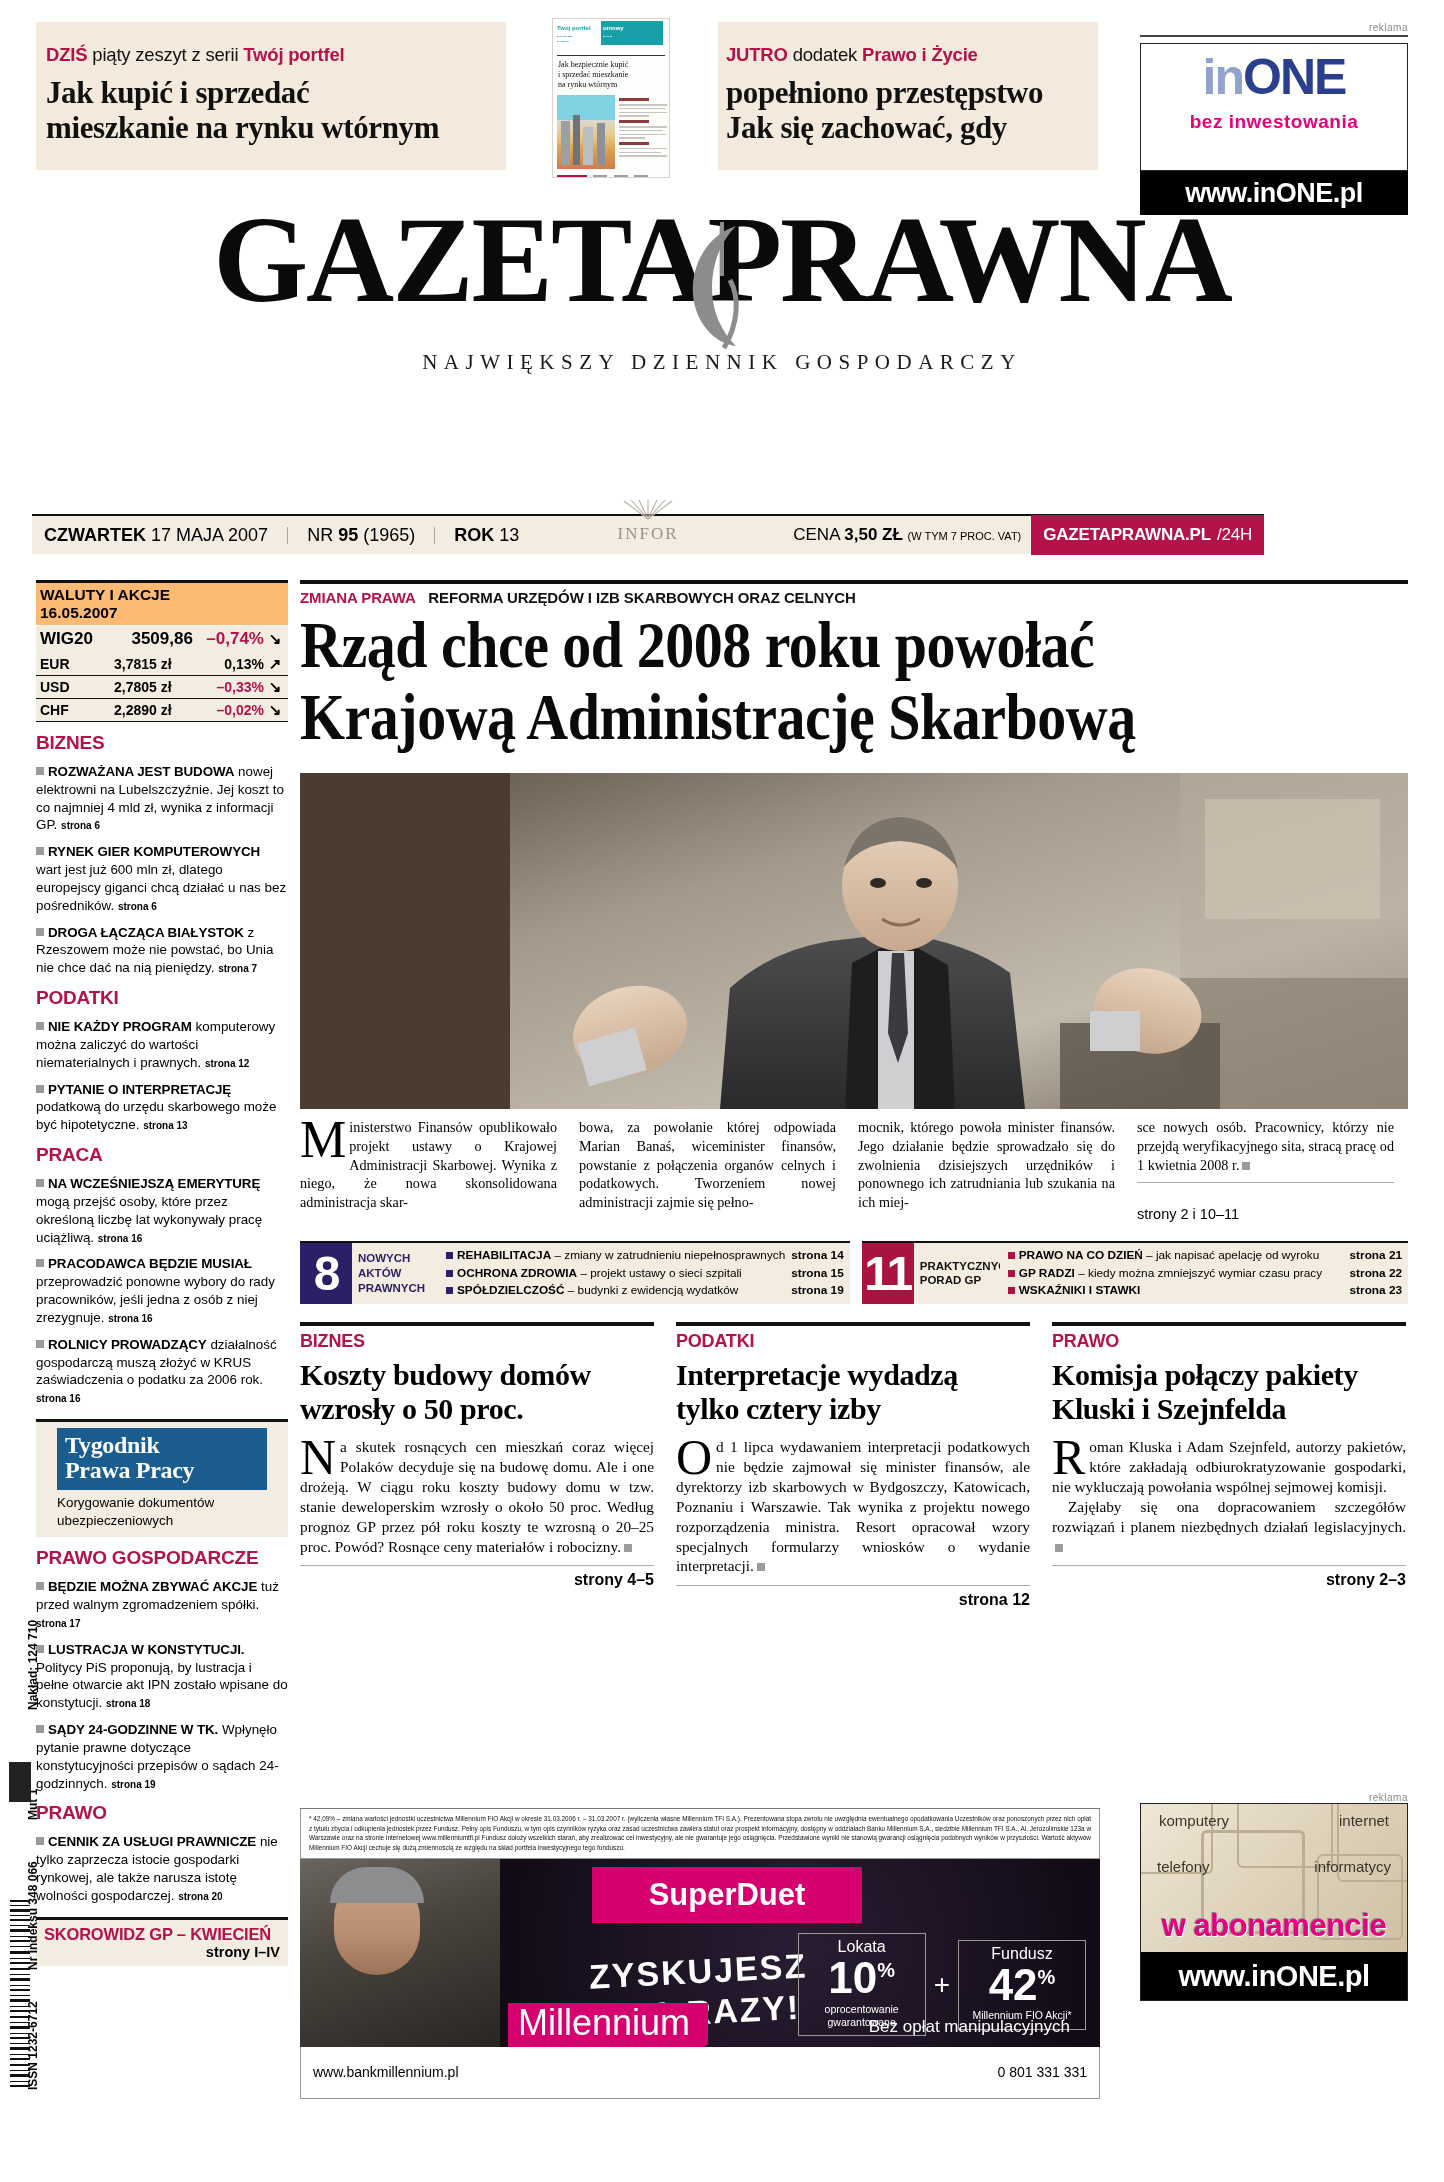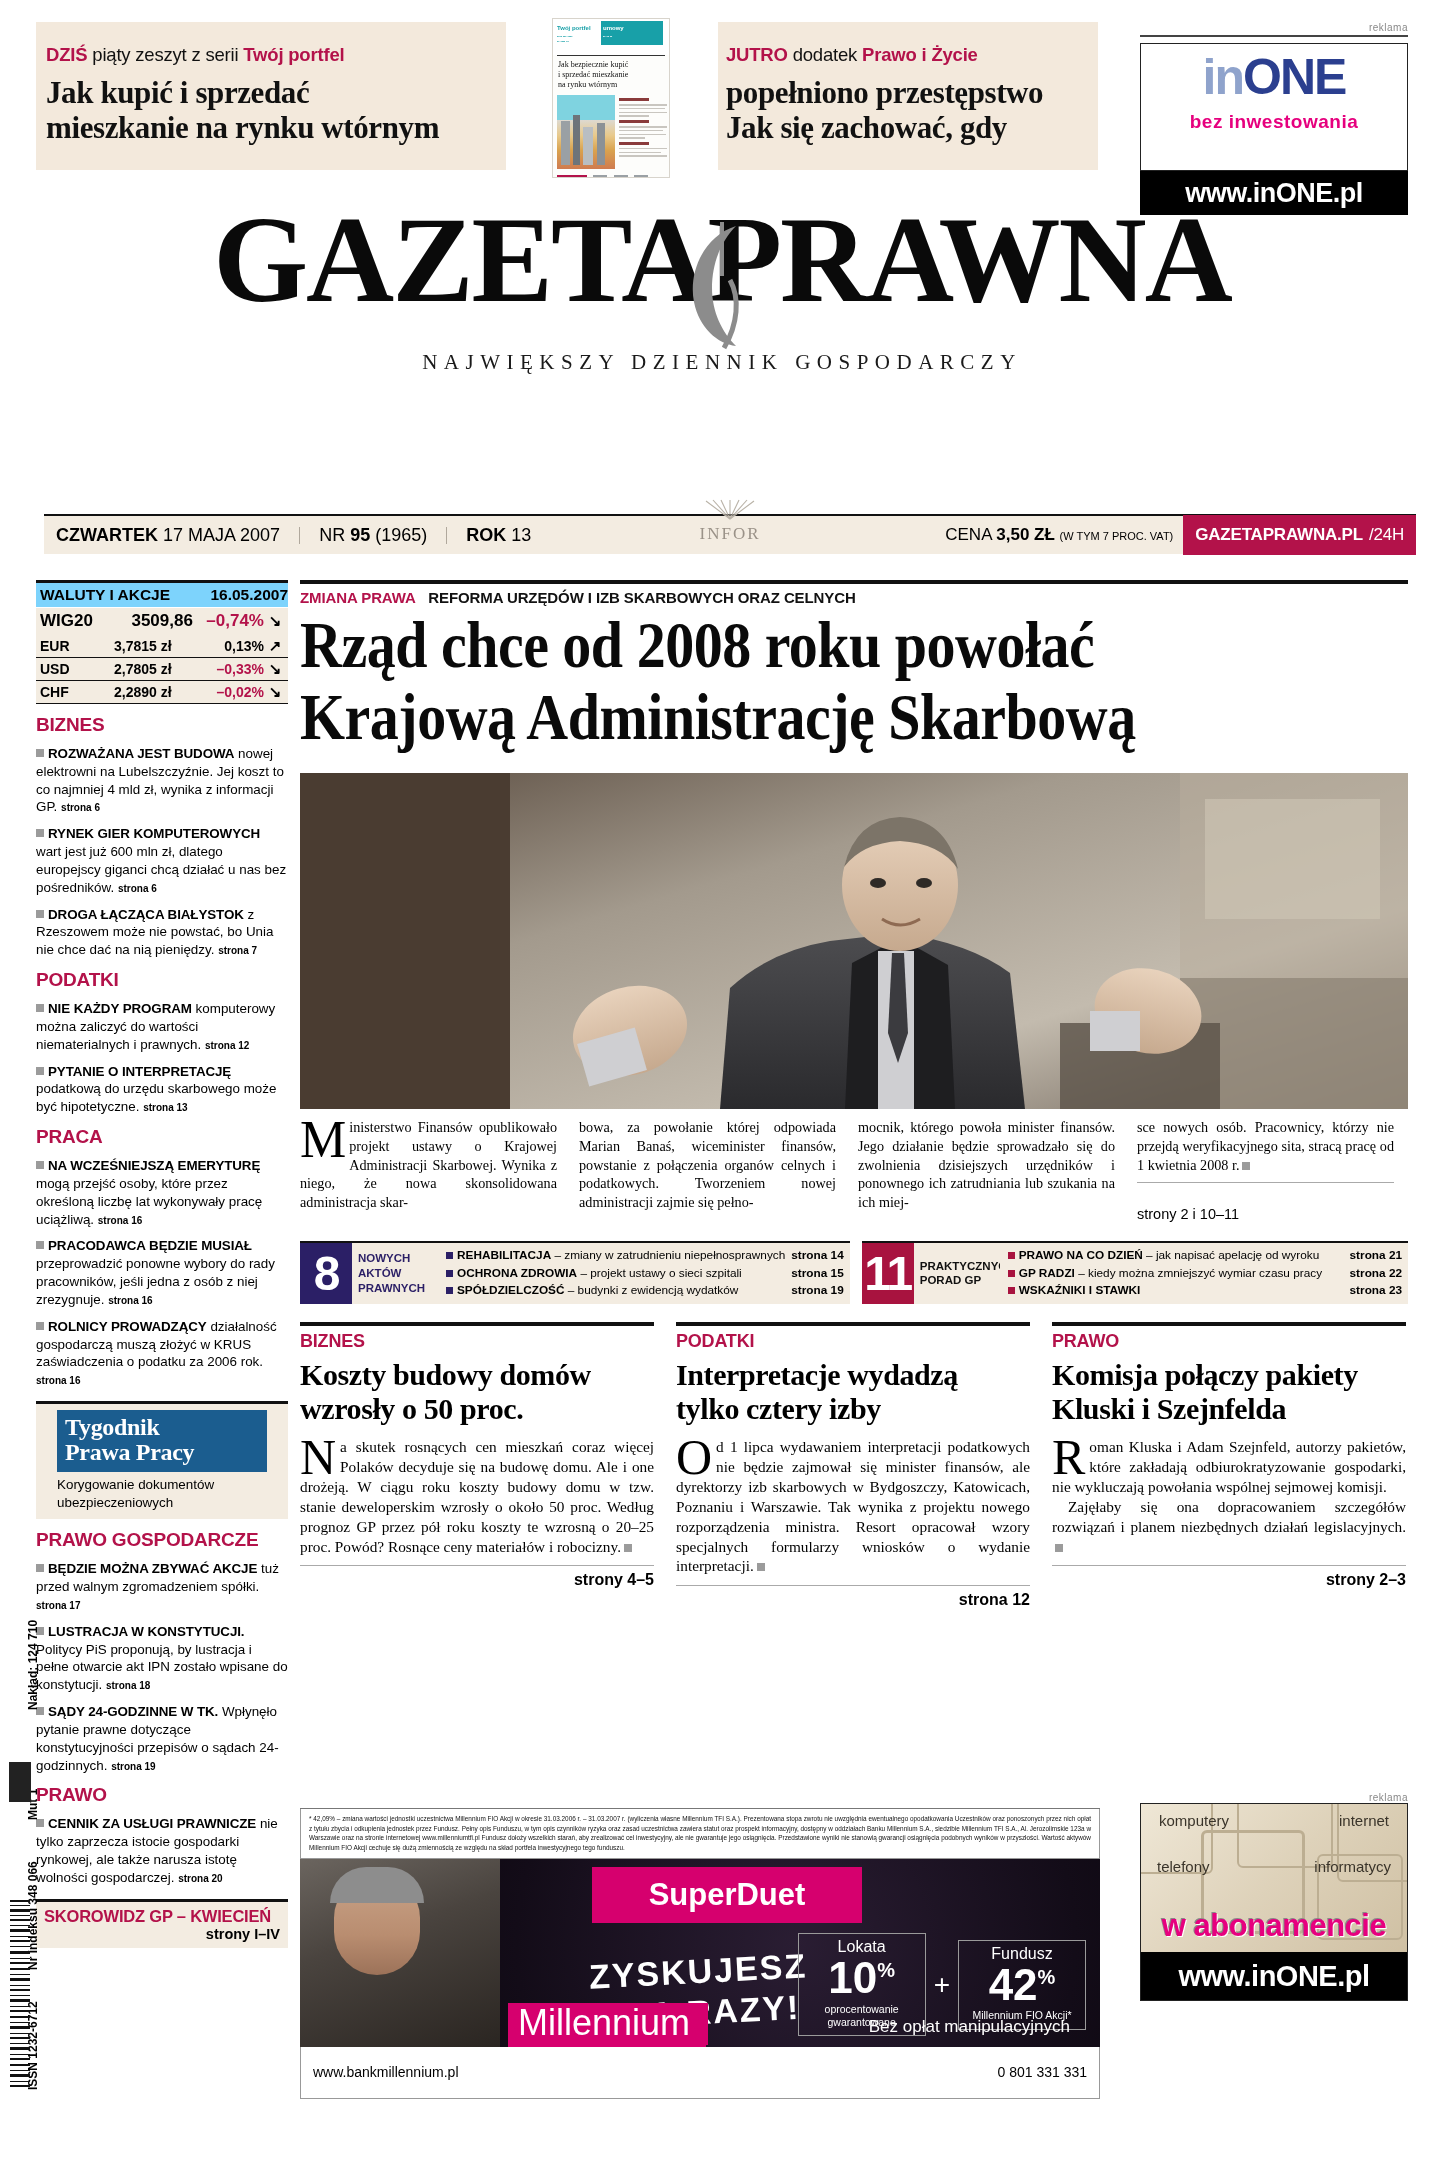--- a/index.html
+++ b/index.html
@@ -84,40 +84,40 @@
     position:absolute; left:50%; top:20px; margin-left:-44px;
     width:88px; height:130px; z-index:3;
   }
   .tagline {
     font-family:"Liberation Serif", serif; font-size:21px; letter-spacing:6.5px;
     color:#1a1a1a; padding-top:30px; font-weight:400;
   }
 
   
   .infobar {
-    position:absolute; left:44px; top:514px; width:1372px; height:40px;
+    position:absolute; left:32px; top:514px; width:1232px; height:40px;
     background:#f3ece1; border-top:2px solid #111; display:flex; align-items:center;
   }
   .infobar .left { padding-left:12px; font-size:18px; white-space:nowrap; }
   .infobar b { font-weight:700; }
   .sep { display:inline-block; width:1px; height:17px; background:#b0a89c; margin:0 14px; vertical-align:-3px; }
   .infor-logo { position:absolute; left:50%; margin-left:-66px; top:-18px; width:132px; text-align:center; }
   .infor-logo .fan { height:22px; }
   .infor-logo .nm { font-family:"Liberation Serif",serif; font-size:17px; letter-spacing:2px; color:#9a9288; }
   .infobar .right { margin-left:auto; display:flex; align-items:center;justify-content:center; }
   .price { font-size:17px; white-space:nowrap; padding-right:10px;}
   .price .small { font-size:11px; }
   .gpurl { background:#b3124a; color:#fff; height:40px; display:flex; align-items:center;
            padding:0 12px; font-size:17px; font-weight:700; letter-spacing:-0.2px;}
   .gpurl .h24 { font-weight:400; padding-left:6px; }
 
   
   .sidebar { position:absolute; left:36px; top:580px; width:252px; }
   .fx-rule-top { height:3px; background:#111; }
-  .fx-head { background:#7dd3fc; display:flex; justify-content:space-between; padding:3px 0 3px 4px; font-size:15.5px; font-weight:700;}
+  .fx-head { background:#fdba74; display:flex; justify-content:space-between; padding:3px 16px 3px 4px; font-size:15.5px; font-weight:700;flex-direction:column;}
   .fx-wig { background:#f3ece1; display:flex; align-items:center; padding:3px 6px 4px 4px; font-size:17px; font-weight:700; border-top:1px solid #fff;}
   .fx-wig .w-n { width:78px; }
   .fx-wig .w-v { flex:1; text-align:center; }
   .fx-wig .w-c { color:#b3124a; padding-right:4px; }
   .fx-row { display:flex; align-items:center; font-size:14px; font-weight:700; padding:2px 6px 2px 4px;
             border-bottom:1px solid #111; background:#f3ece1; }
   .fx-row .c-n { width:56px; border-bottom:0; }
   .fx-row .c-v { flex:1; text-align:left; padding-left:18px; }
   .fx-row .c-c { width:62px; text-align:right; padding-right:4px; }
   .fx-row .neg { color:#b3124a; }

